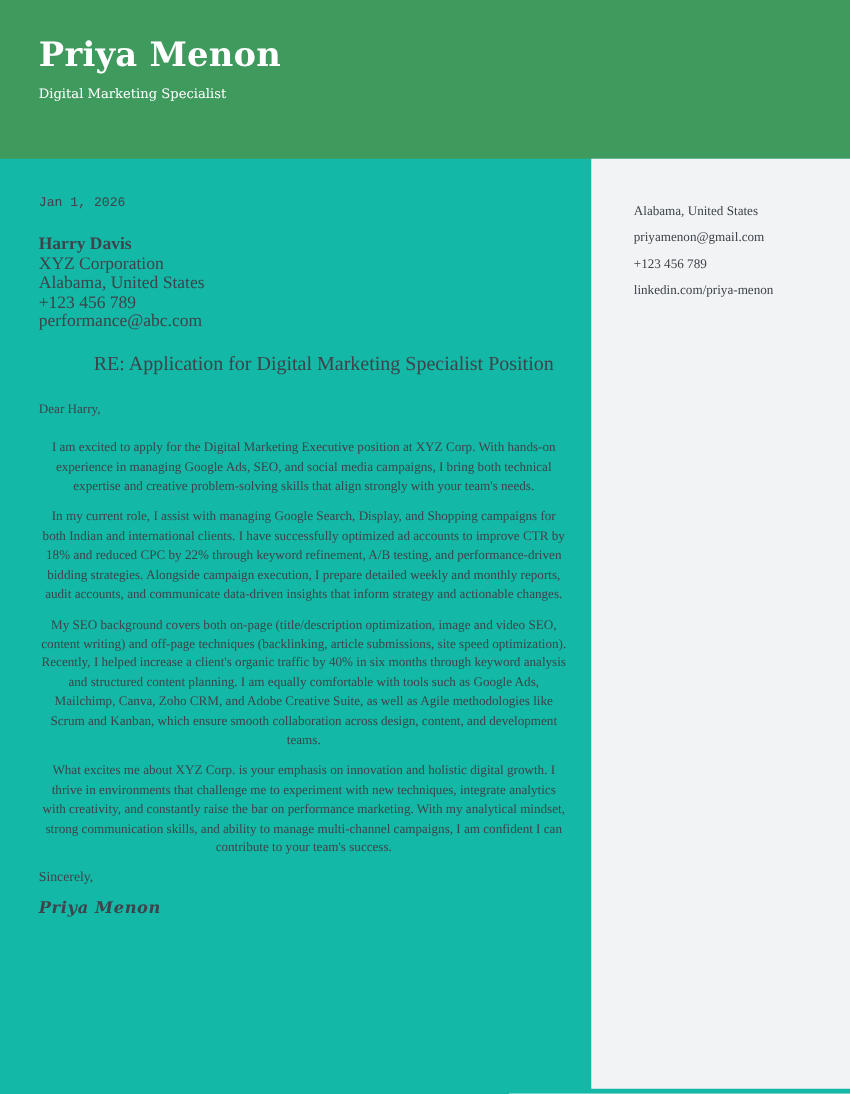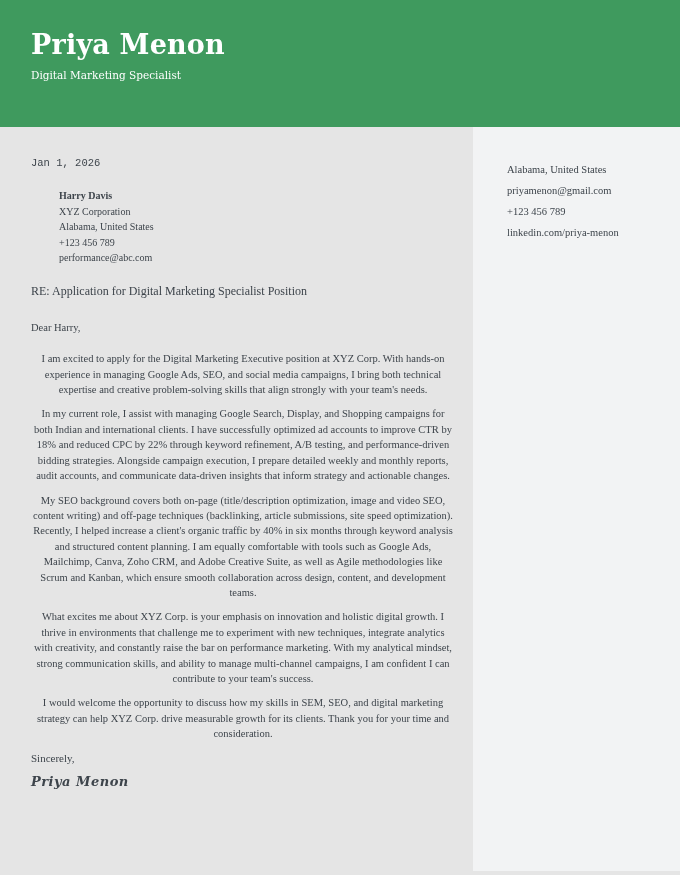--- a/index.html
+++ b/index.html
@@ -1,21 +1,21 @@
 <!DOCTYPE html>
 <html><head>
 <meta charset="utf-8">
 <style>
   * { margin: 0; padding: 0; box-sizing: border-box; }
   html, body { background: #ffffff; }
   .page {
     position: relative;
     width: 680px;
     height: 875px;
-    background: #e5e5e5;
+    background: #14b8a6;
     overflow: hidden;
     font-family: "Liberation Serif", "DejaVu Serif", serif;
     color: #3d444b;
   }
   
   .header {
     position: absolute;
     top: 0; left: 0;
     width: 680px;
     height: 127px;
@@ -56,23 +56,23 @@
   
   .letter {
     position: absolute;
     top: 127px;
     left: 0;
     width: 473px;
     padding: 29px 18px 0 31px;
   }
   .letter .date { font-size: 10.5px; line-height: 15.4px; margin-bottom: 17px; font-family: Liberation Mono, monospace; }
   .recipient { margin-bottom: 19px; }
-  .recipient div { font-size: 10px; line-height: 15.4px; margin-left: 28px; }
+  .recipient div { font-size: 14px; line-height: 15.4px; }
   .recipient .recipient-name { font-weight: 700; }
-  .subject { font-size: 12px; line-height: 15.4px; margin-bottom: 20px; }
+  .subject { font-size: 16px; line-height: 15.4px; margin-bottom: 20px; margin-left: 44px; }
   .salutation { font-size: 10.5px; line-height: 15.4px; margin-bottom: 16px; }
   .body-paragraph {
     font-size: 10.5px;
     line-height: 15.4px;
     margin-bottom: 9px;
     text-align: center;
   }
   .closing { font-size: 11px; line-height: 15.4px; margin-top: 3px; }
   .signature {
     margin-top: 7px;
@@ -119,21 +119,20 @@
     <div class="salutation">Dear Harry,</div>
 
     <p class="body-paragraph">I am excited to apply for the Digital Marketing Executive position at XYZ Corp. With hands-on experience in managing Google Ads, SEO, and social media campaigns, I bring both technical expertise and creative problem-solving skills that align strongly with your team's needs.</p>
 
     <p class="body-paragraph">In my current role, I assist with managing Google Search, Display, and Shopping campaigns for both Indian and international clients. I have successfully optimized ad accounts to improve CTR by 18% and reduced CPC by 22% through keyword refinement, A/B testing, and performance-driven bidding strategies. Alongside campaign execution, I prepare detailed weekly and monthly reports, audit accounts, and communicate data-driven insights that inform strategy and actionable changes.</p>
 
     <p class="body-paragraph">My SEO background covers both on-page (title/description optimization, image and video SEO, content writing) and off-page techniques (backlinking, article submissions, site speed optimization). Recently, I helped increase a client's organic traffic by 40% in six months through keyword analysis and structured content planning. I am equally comfortable with tools such as Google Ads, Mailchimp, Canva, Zoho CRM, and Adobe Creative Suite, as well as Agile methodologies like Scrum and Kanban, which ensure smooth collaboration across design, content, and development teams.</p>
 
     <p class="body-paragraph">What excites me about XYZ Corp. is your emphasis on innovation and holistic digital growth. I thrive in environments that challenge me to experiment with new techniques, integrate analytics with creativity, and constantly raise the bar on performance marketing. With my analytical mindset, strong communication skills, and ability to manage multi-channel campaigns, I am confident I can contribute to your team's success.</p>
 
-    <p class="body-paragraph">I would welcome the opportunity to discuss how my skills in SEM, SEO, and digital marketing strategy can help XYZ Corp. drive measurable growth for its clients. Thank you for your time and consideration.</p>
 
     <div class="closing">Sincerely,</div>
 
     <div class="signature">Priya Menon</div>
 
   </div>
 
 </div>
 
 </body></html>

